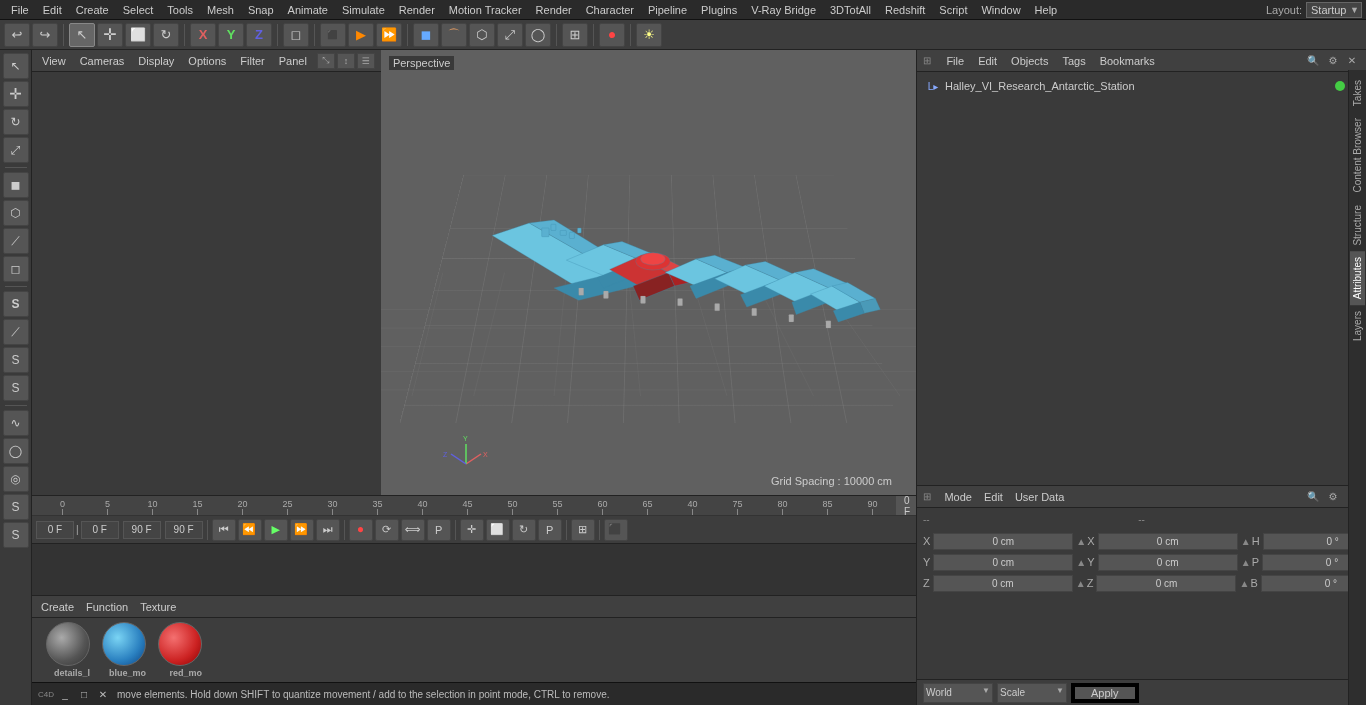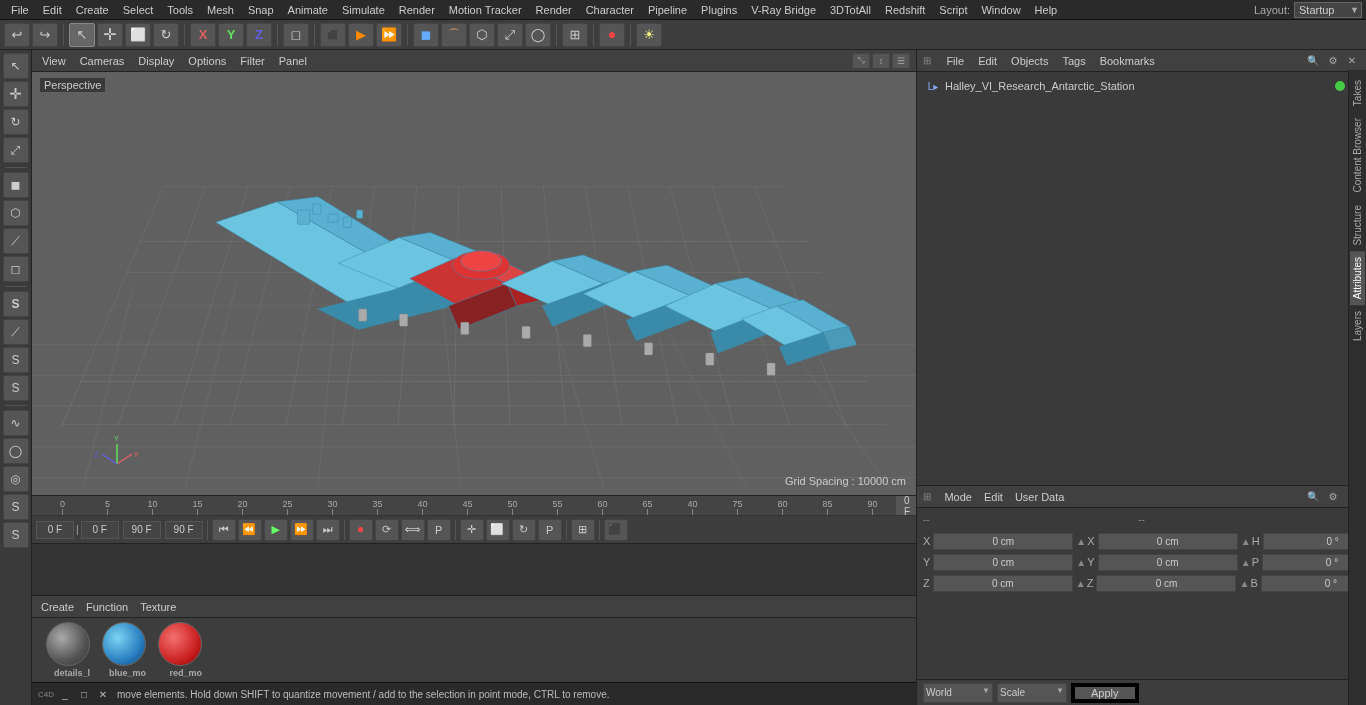--- a/index.html
+++ b/index.html
@@ -34,21 +34,21 @@
       display: flex;
       align-items: center;
       gap: 4px;
     }
     #layout-label { color: #aaa; font-size: 11px; }
     #layout-dropdown {
       background: #444;
       border: 1px solid #666;
       color: #ccc;
       font-size: 11px;
-      padding: 0 26px 0 4px;
+      padding: 0 14px 0 4px;
       height: 16px;
       appearance: none;
       -webkit-appearance: none;
       cursor: pointer;
       position: relative;
     }
     #layout-wrapper {
       position: relative;
       display: flex;
       align-items: center;
@@ -122,21 +122,21 @@
       cursor: pointer;
       color: #ccc;
       font-size: 12px;
     }
     .lp-separator { width: 22px; height: 1px; background: #555; margin: 2px 0; }
 
     
     #viewport-area {
       flex: 1;
       display: flex;
-      flex-direction: column;
+      flex-direction: row;
       background: #3a3a3a;
     }
 
     
     #viewport-header {
       height: 22px;
       background: #404040;
       display: flex;
       align-items: center;
       padding: 0 6px;
@@ -196,21 +196,21 @@
       color: #ccc;
       font-size: 11px;
       background: rgba(0,0,0,0.4);
       padding: 1px 4px;
     }
 
     
     #grid-spacing-label {
       position: absolute;
       bottom: 8px;
-      right: 10px;
+      right: 24px;
       color: #ccc;
       font-size: 11px;
     }
 
     
     #axis-indicator {
       position: absolute;
       bottom: 16px;
       left: 60px;
       width: 50px;

